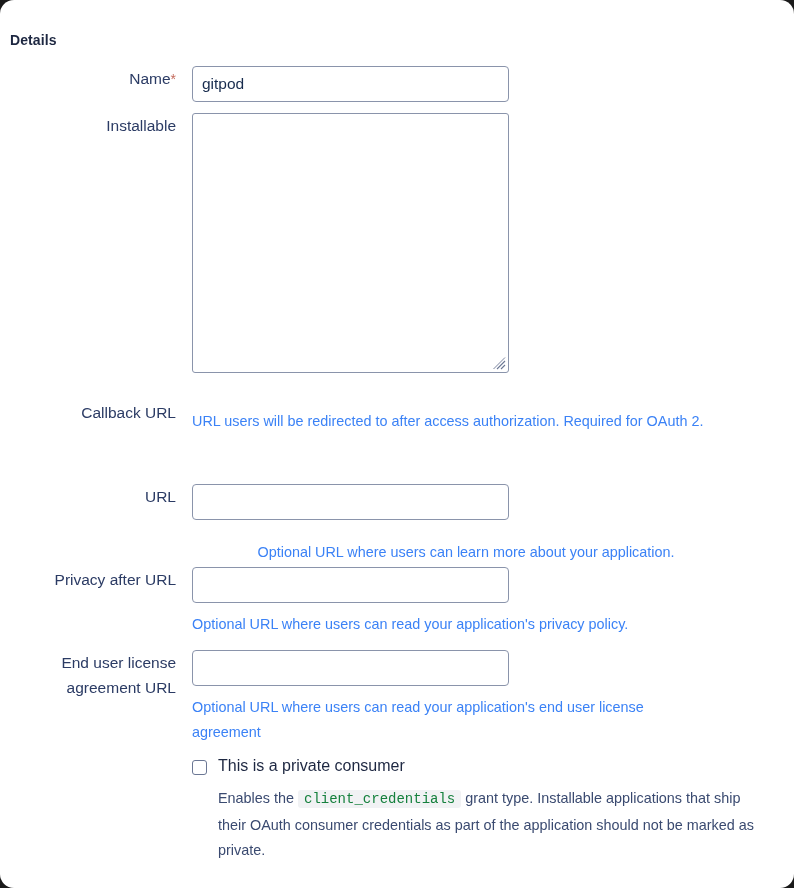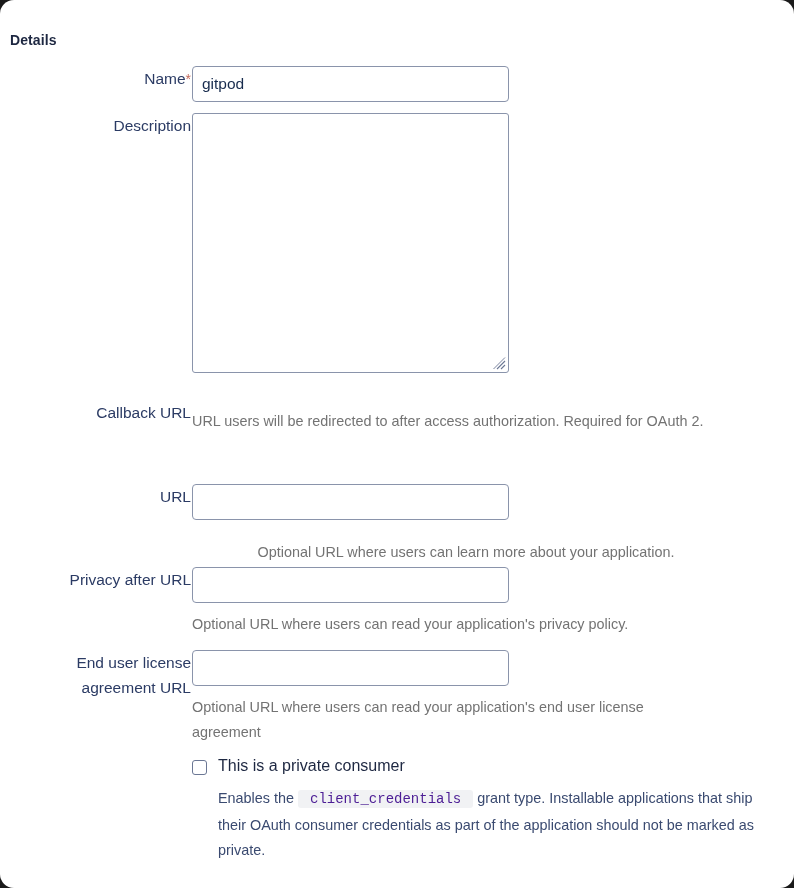--- a/index.html
+++ b/index.html
@@ -50,21 +50,20 @@
     width: 794px;
   }
   .field-label {
     position: absolute;
     left: 0;
     width: 176px;
     text-align: right;
     font-size: 15.5px;
     color: #2b3b64;
     line-height: 25px;
-    padding-left: 15px;
   }
   .req-star {
     color: #c46a5c;
     font-size: 14px;
   }
   .control-col {
     position: absolute;
     left: 192px;
     width: 548px;
   }
@@ -107,21 +106,21 @@
     position: absolute;
     right: 3px;
     bottom: 3px;
     width: 13px;
     height: 13px;
     pointer-events: none;
   }
 
   .help-text {
     font-size: 14.4px;
-    color: #737373;
+    color: #3b82f6;
     line-height: 25px;
     max-width: 590px;
   }
 
   
   .check-row {
     position: absolute;
     left: 192px;
     top: 754px;
     display: flex;
@@ -154,43 +153,43 @@
     top: 786px;
     width: 552px;
     font-size: 14.4px;
     color: #3a4a70;
     line-height: 25.5px;
   }
   code.inline-code {
     font-family: "Liberation Mono", "DejaVu Sans Mono", monospace;
     font-size: 14px;
     background: #f1f2f4;
-    color: #4c1d95;
-    padding: 1px 12px;
+    color: #15803d;
+    padding: 1px 6px;
     border-radius: 3px;
     margin-top: 17px;
   }
 </style>
 </head>
 <body>
 
 <div class="page">
   <div class="content">
 
     <div class="section-title">Details</div>
 
     <div class="field-row" style="top:66px;">
       <div class="field-label"><span>Name</span><span class="req-star">*</span></div>
       <div class="control-col">
         <input class="text-input" type="text" value="gitpod" style="">
       </div>
     </div>
 
     <div class="field-row" style="top:113px;">
-      <div class="field-label">Description</div>
+      <div class="field-label">Installable</div>
       <div class="control-col">
         <div class="ta-wrap">
           <textarea class="text-area" style=""></textarea>
           <svg class="resize-grip" viewBox="0 0 13 13">
             <line x1="12" y1="4" x2="4" y2="12" stroke="#6b7794" stroke-width="1.1"></line>
             <line x1="12" y1="8" x2="8" y2="12" stroke="#6b7794" stroke-width="1.1"></line>
             <line x1="12" y1="0.5" x2="0.5" y2="12" stroke="#6b7794" stroke-width="0.9"></line>
           </svg>
         </div>
       </div>

